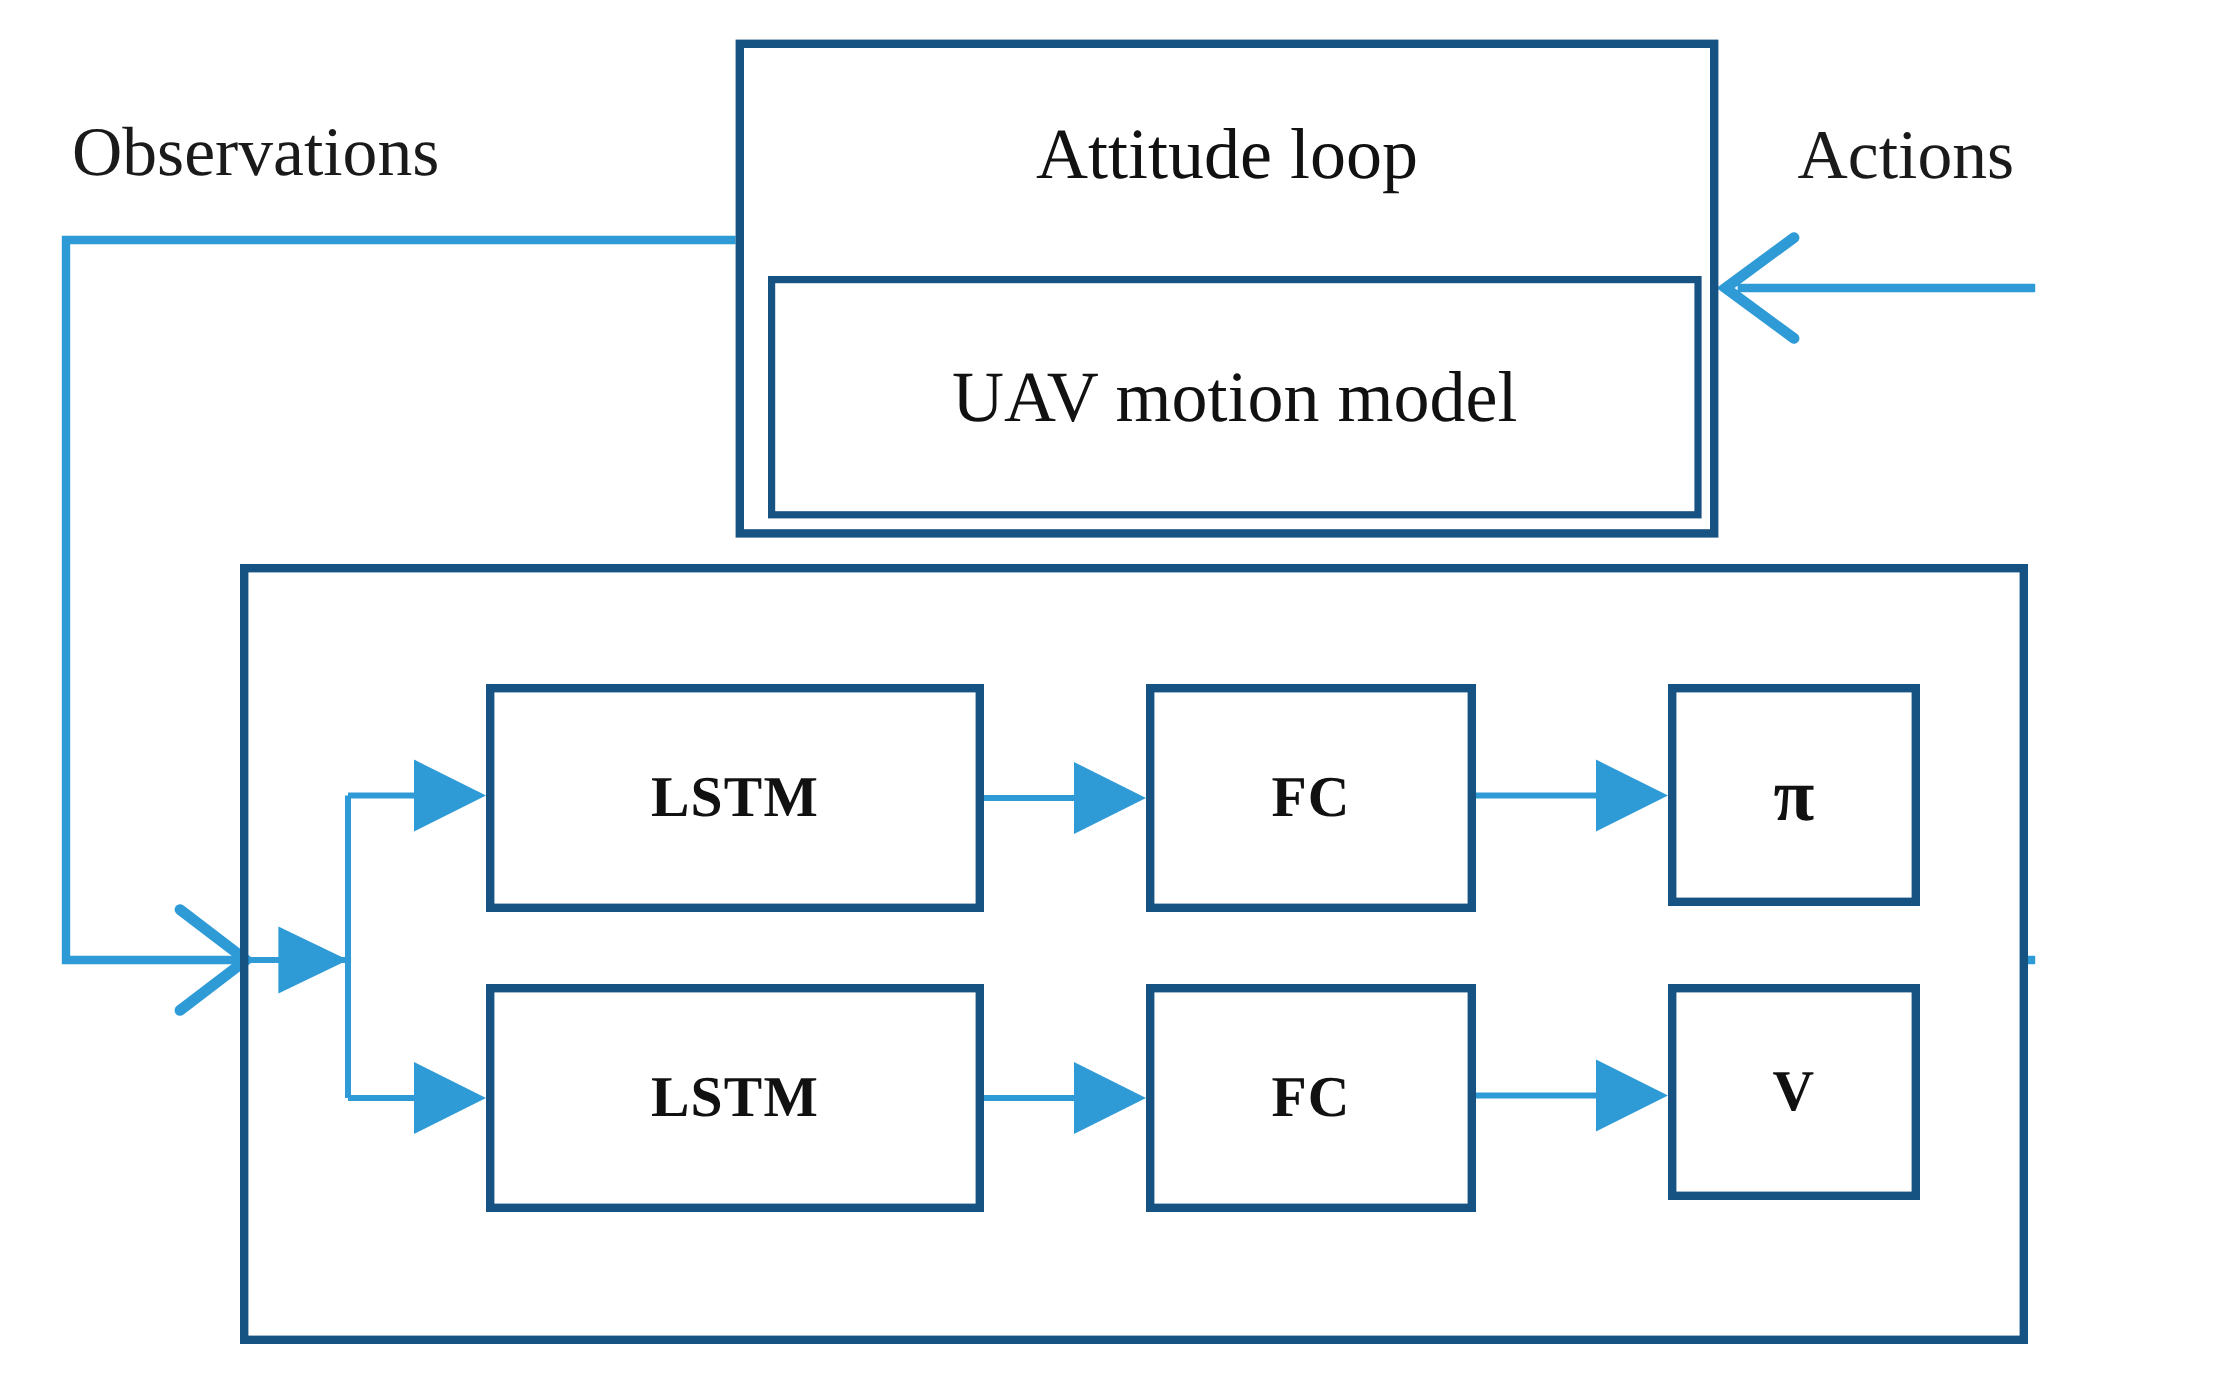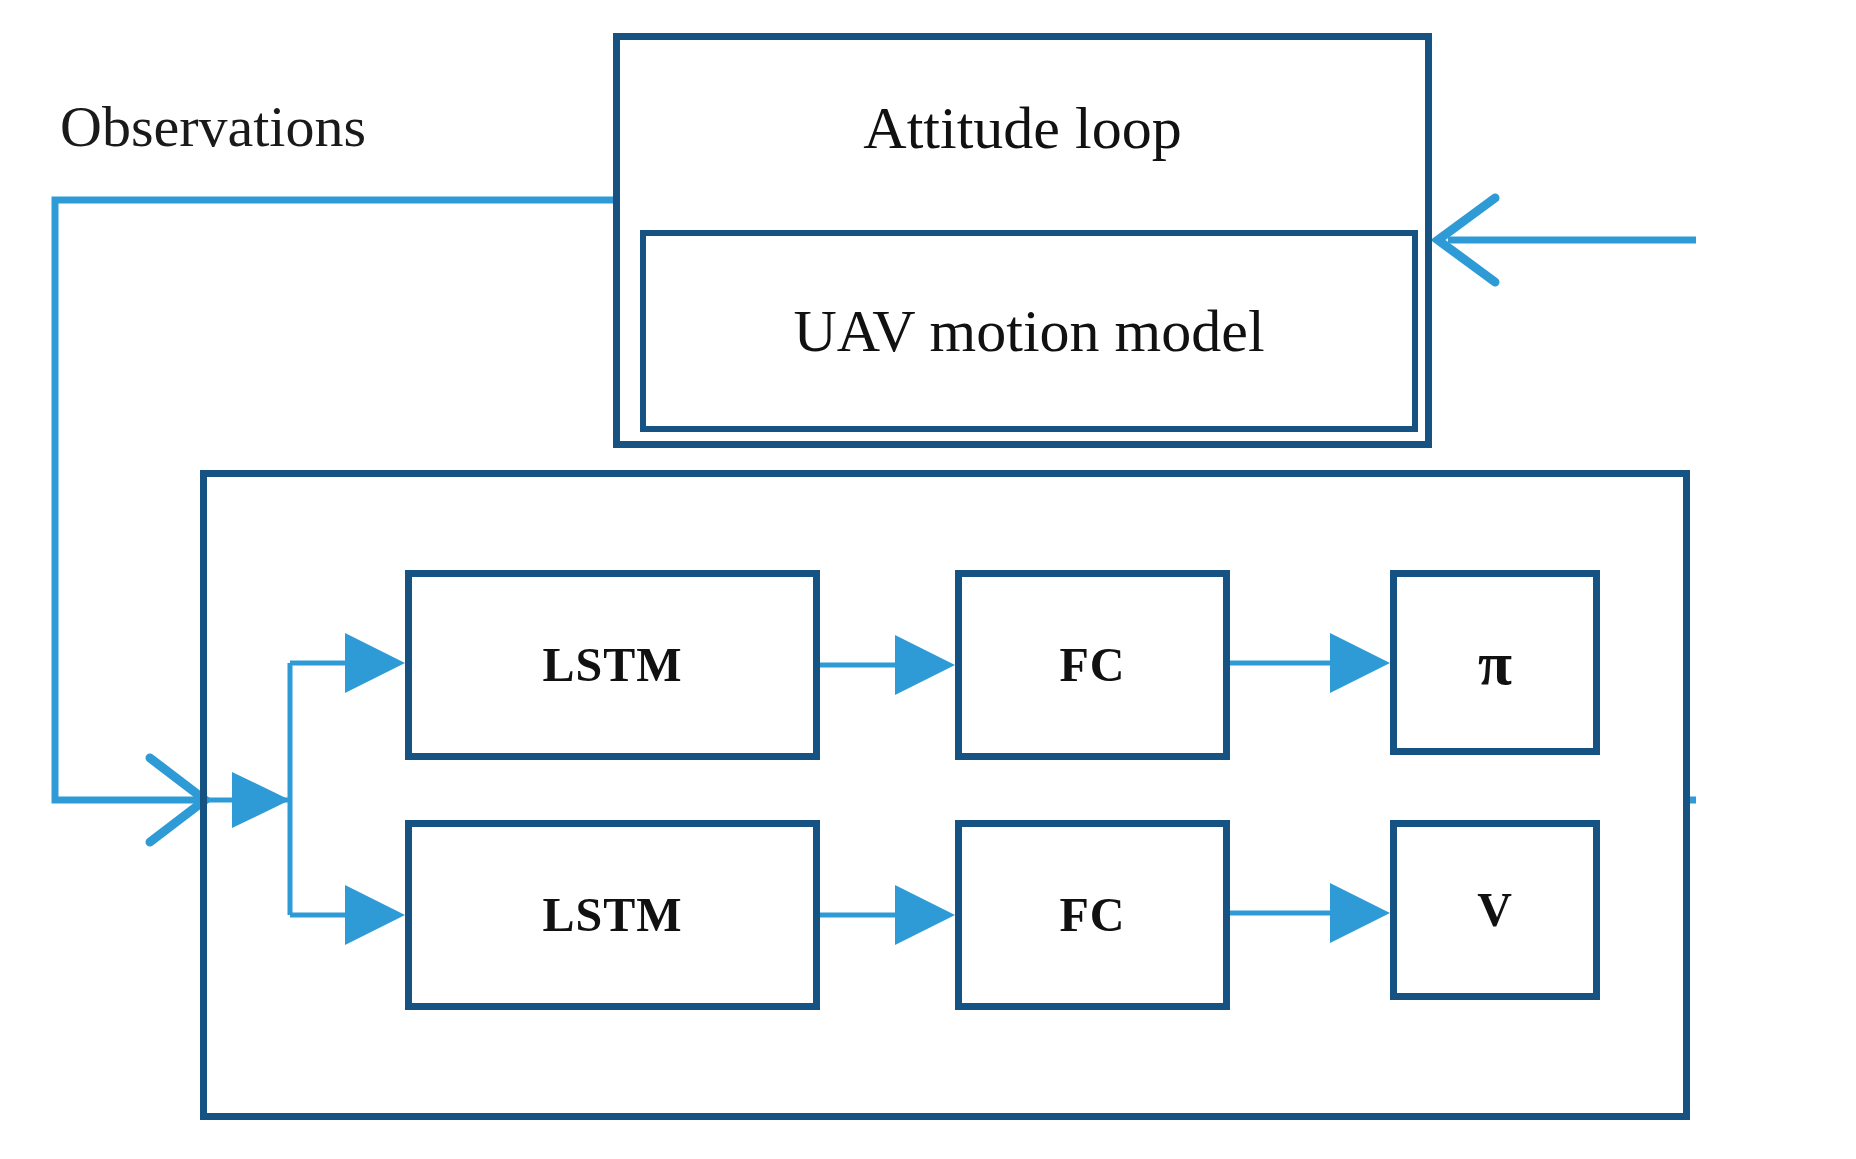--- a/index.html
+++ b/index.html
@@ -131,20 +131,21 @@
       <polygon points="895,885 955,915 895,945" fill="#2E9BD6"></polygon>
     </g>
     <g>
       <path d="M 1230 913 L 1330 913" stroke="#2E9BD6" stroke-width="5" fill="none"></path>
       <polygon points="1330,883 1390,913 1330,943" fill="#2E9BD6"></polygon>
     </g>
   </svg>
 
   <div class="freetext" id="observations-text">Observations</div>
 
+  <div class="freetext" id="actions-text">Actions</div>
 
   <div class="box thin" id="uav-model-box">
     <span class="box-label" id="uav-model-label">UAV motion model</span>
   </div>
 
   <div class="box label-top" id="attitude-loop-box">
     <span class="box-label" id="attitude-loop-label">Attitude loop</span>
   </div>
 
   <div class="box" id="network-box"></div>

